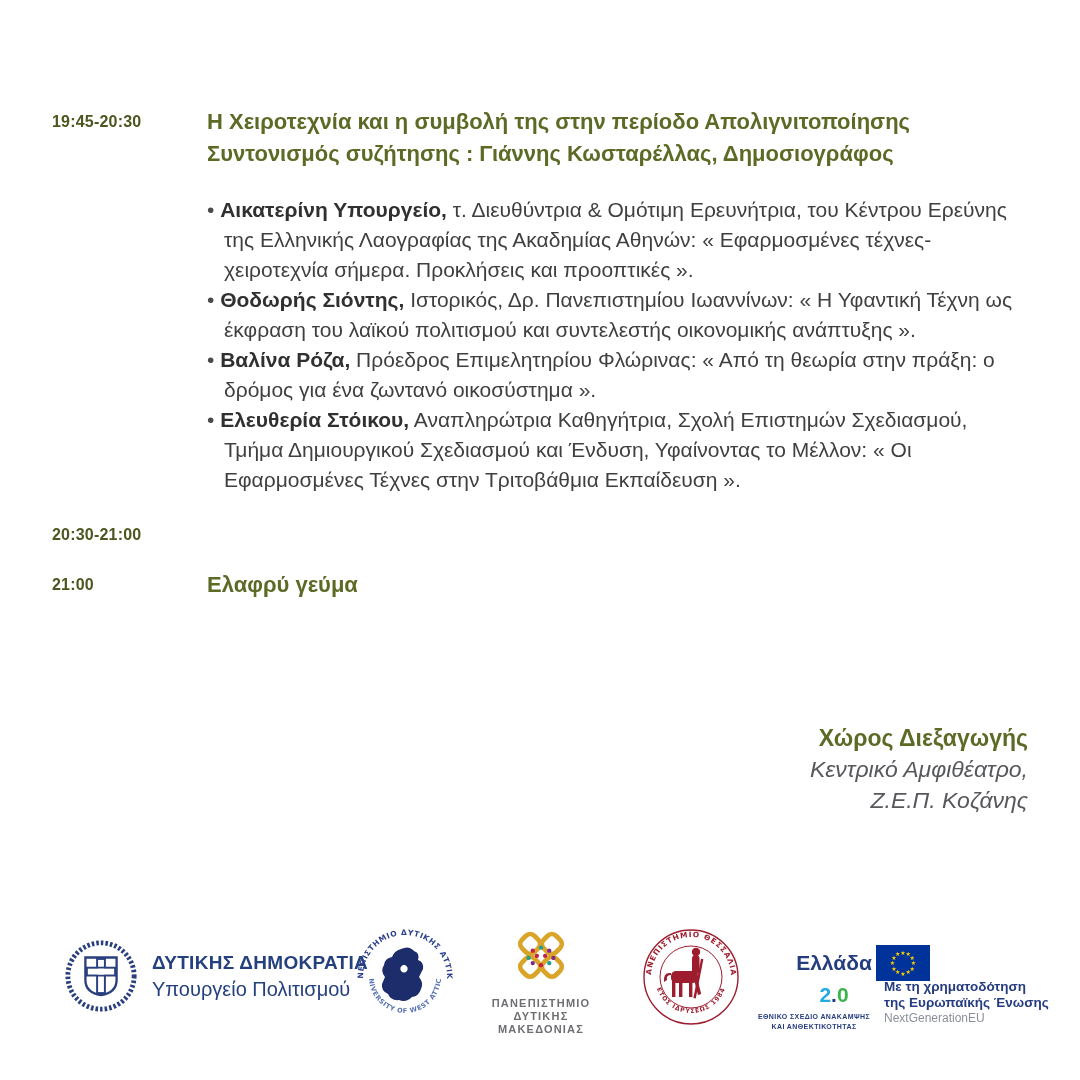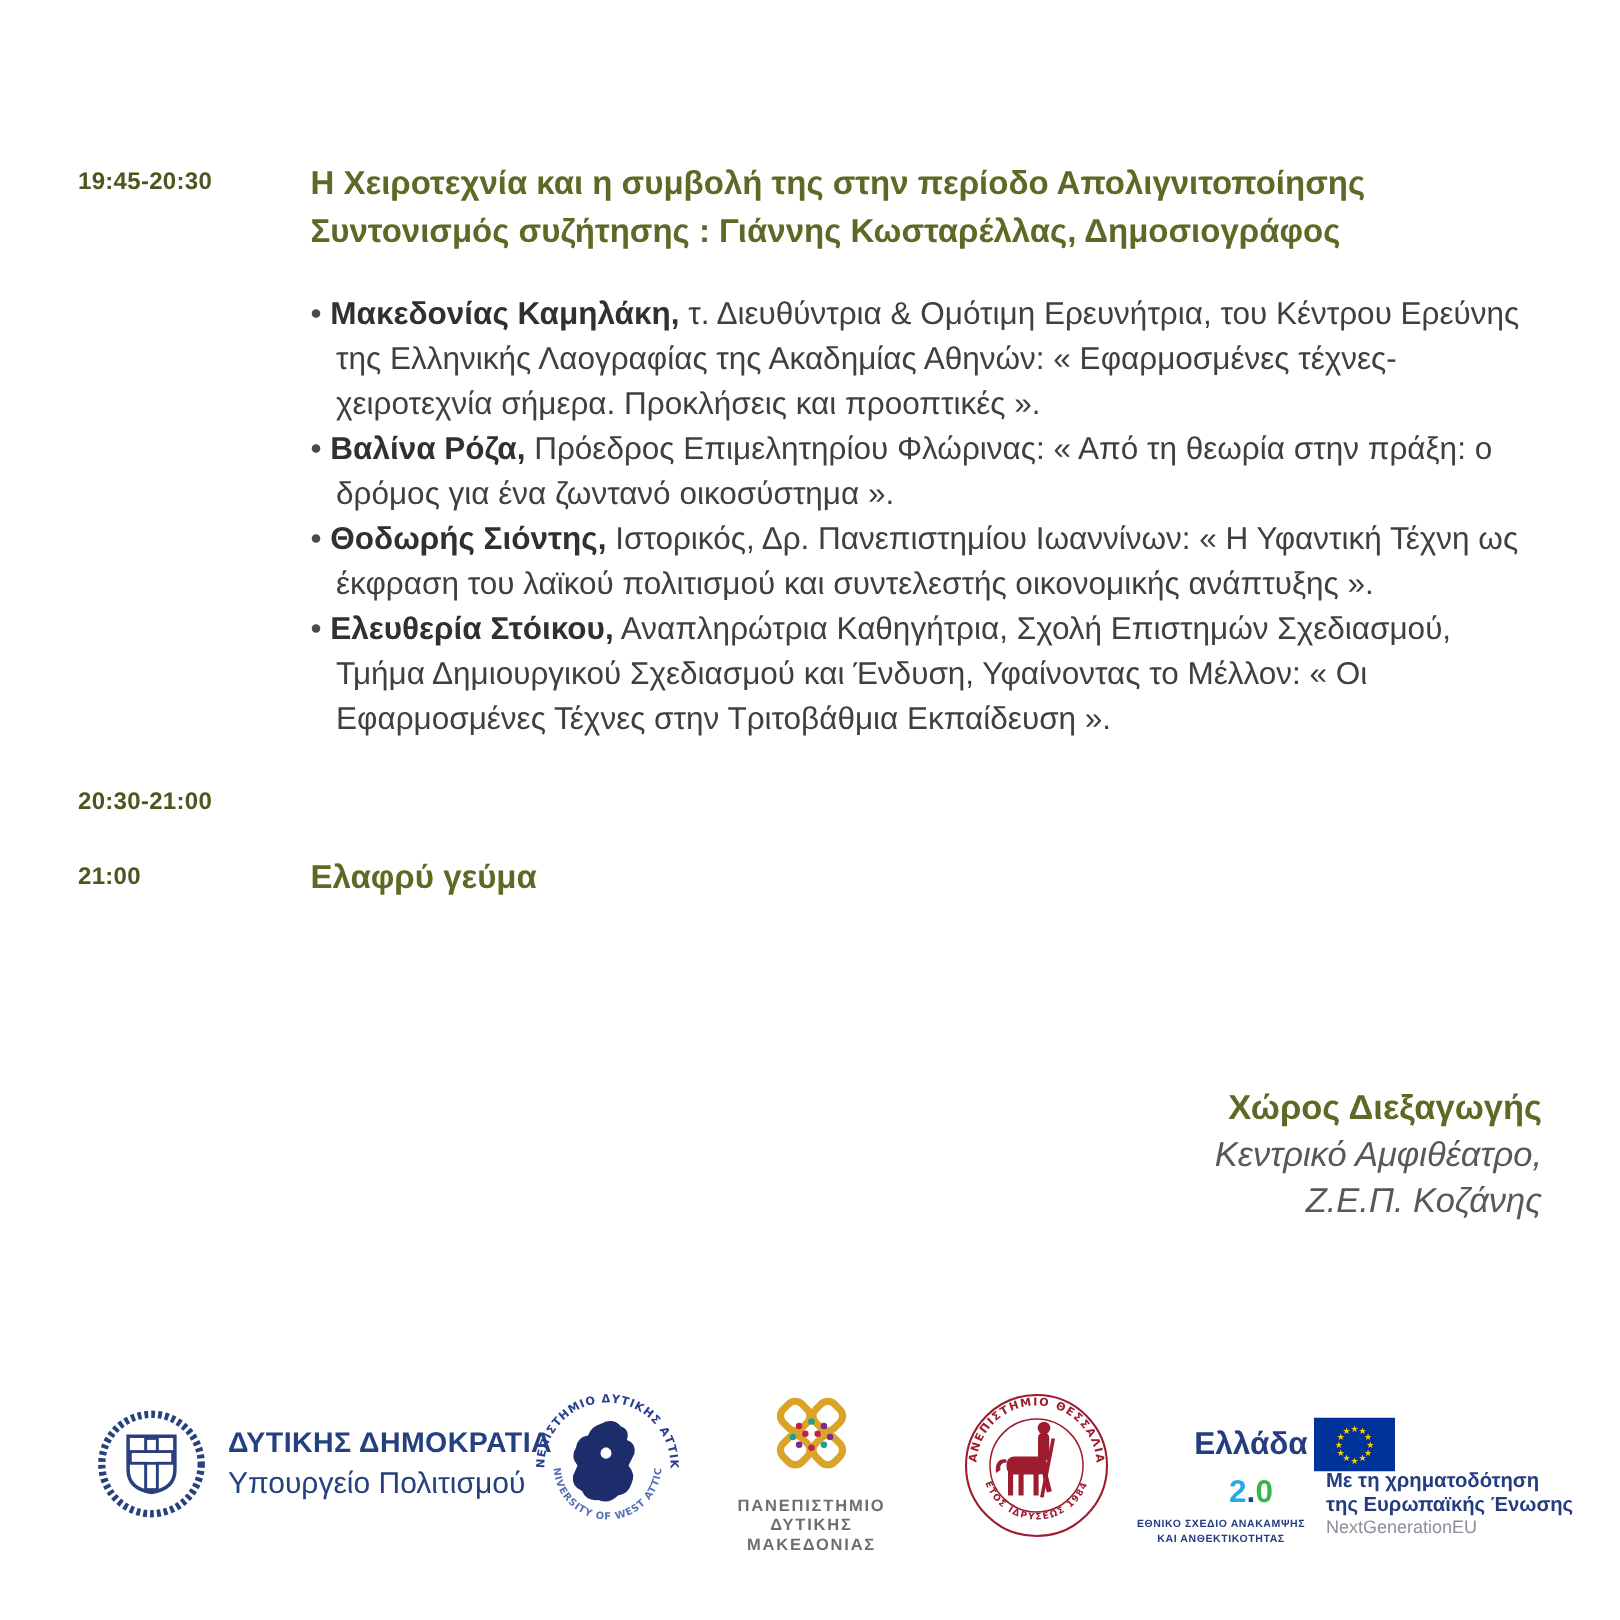--- a/index.html
+++ b/index.html
@@ -66,23 +66,23 @@
 <body>
 
 <div class="page">
 
   <div class="session session-1">
     <div class="time">19:45-20:30</div>
     <div class="content">
       <div class="session-title">Η Χειροτεχνία και η συμβολή της στην περίοδο Απολιγνιτοποίησης</div>
       <div class="session-title">Συντονισμός συζήτησης : Γιάννης Κωσταρέλλας, Δημοσιογράφος</div>
       <ul class="speakers">
-        <li><span class="speaker-name">Μακεδονίας Καμηλάκη,</span><span> τ. Διευθύντρια &amp; Ομότιμη Ερευνήτρια, του Κέντρου Ερεύνης της Ελληνικής Λαογραφίας της Ακαδημίας Αθηνών: « Εφαρμοσμένες τέχνες-χειροτεχνία σήμερα. Προκλήσεις και προοπτικές ».</span></li>
+        <li><span class="speaker-name">Αικατερίνη Υπουργείο,</span><span> τ. Διευθύντρια &amp; Ομότιμη Ερευνήτρια, του Κέντρου Ερεύνης της Ελληνικής Λαογραφίας της Ακαδημίας Αθηνών: « Εφαρμοσμένες τέχνες-χειροτεχνία σήμερα. Προκλήσεις και προοπτικές ».</span></li>
+        <li><span class="speaker-name">Θοδωρής Σιόντης,</span><span> Ιστορικός, Δρ. Πανεπιστημίου Ιωαννίνων: « Η Υφαντική Τέχνη ως έκφραση του λαϊκού πολιτισμού και συντελεστής οικονομικής ανάπτυξης ».</span></li>
         <li><span class="speaker-name">Βαλίνα Ρόζα,</span><span> Πρόεδρος Επιμελητηρίου Φλώρινας: « Από τη θεωρία στην πράξη: ο δρόμος για ένα ζωντανό οικοσύστημα ».</span></li>
-        <li><span class="speaker-name">Θοδωρής Σιόντης,</span><span> Ιστορικός, Δρ. Πανεπιστημίου Ιωαννίνων: « Η Υφαντική Τέχνη ως έκφραση του λαϊκού πολιτισμού και συντελεστής οικονομικής ανάπτυξης ».</span></li>
         <li><span class="speaker-name">Ελευθερία Στόικου,</span><span> Αναπληρώτρια Καθηγήτρια, Σχολή Επιστημών Σχεδιασμού, Τμήμα Δημιουργικού Σχεδιασμού και Ένδυση, Υφαίνοντας το Μέλλον: « Οι Εφαρμοσμένες Τέχνες στην Τριτοβάθμια Εκπαίδευση ».</span></li>
       </ul>
     </div>
   </div>
 
   <div class="session session-2">
     <div class="time">20:30-21:00</div>
   </div>
 
   <div class="session session-3">

